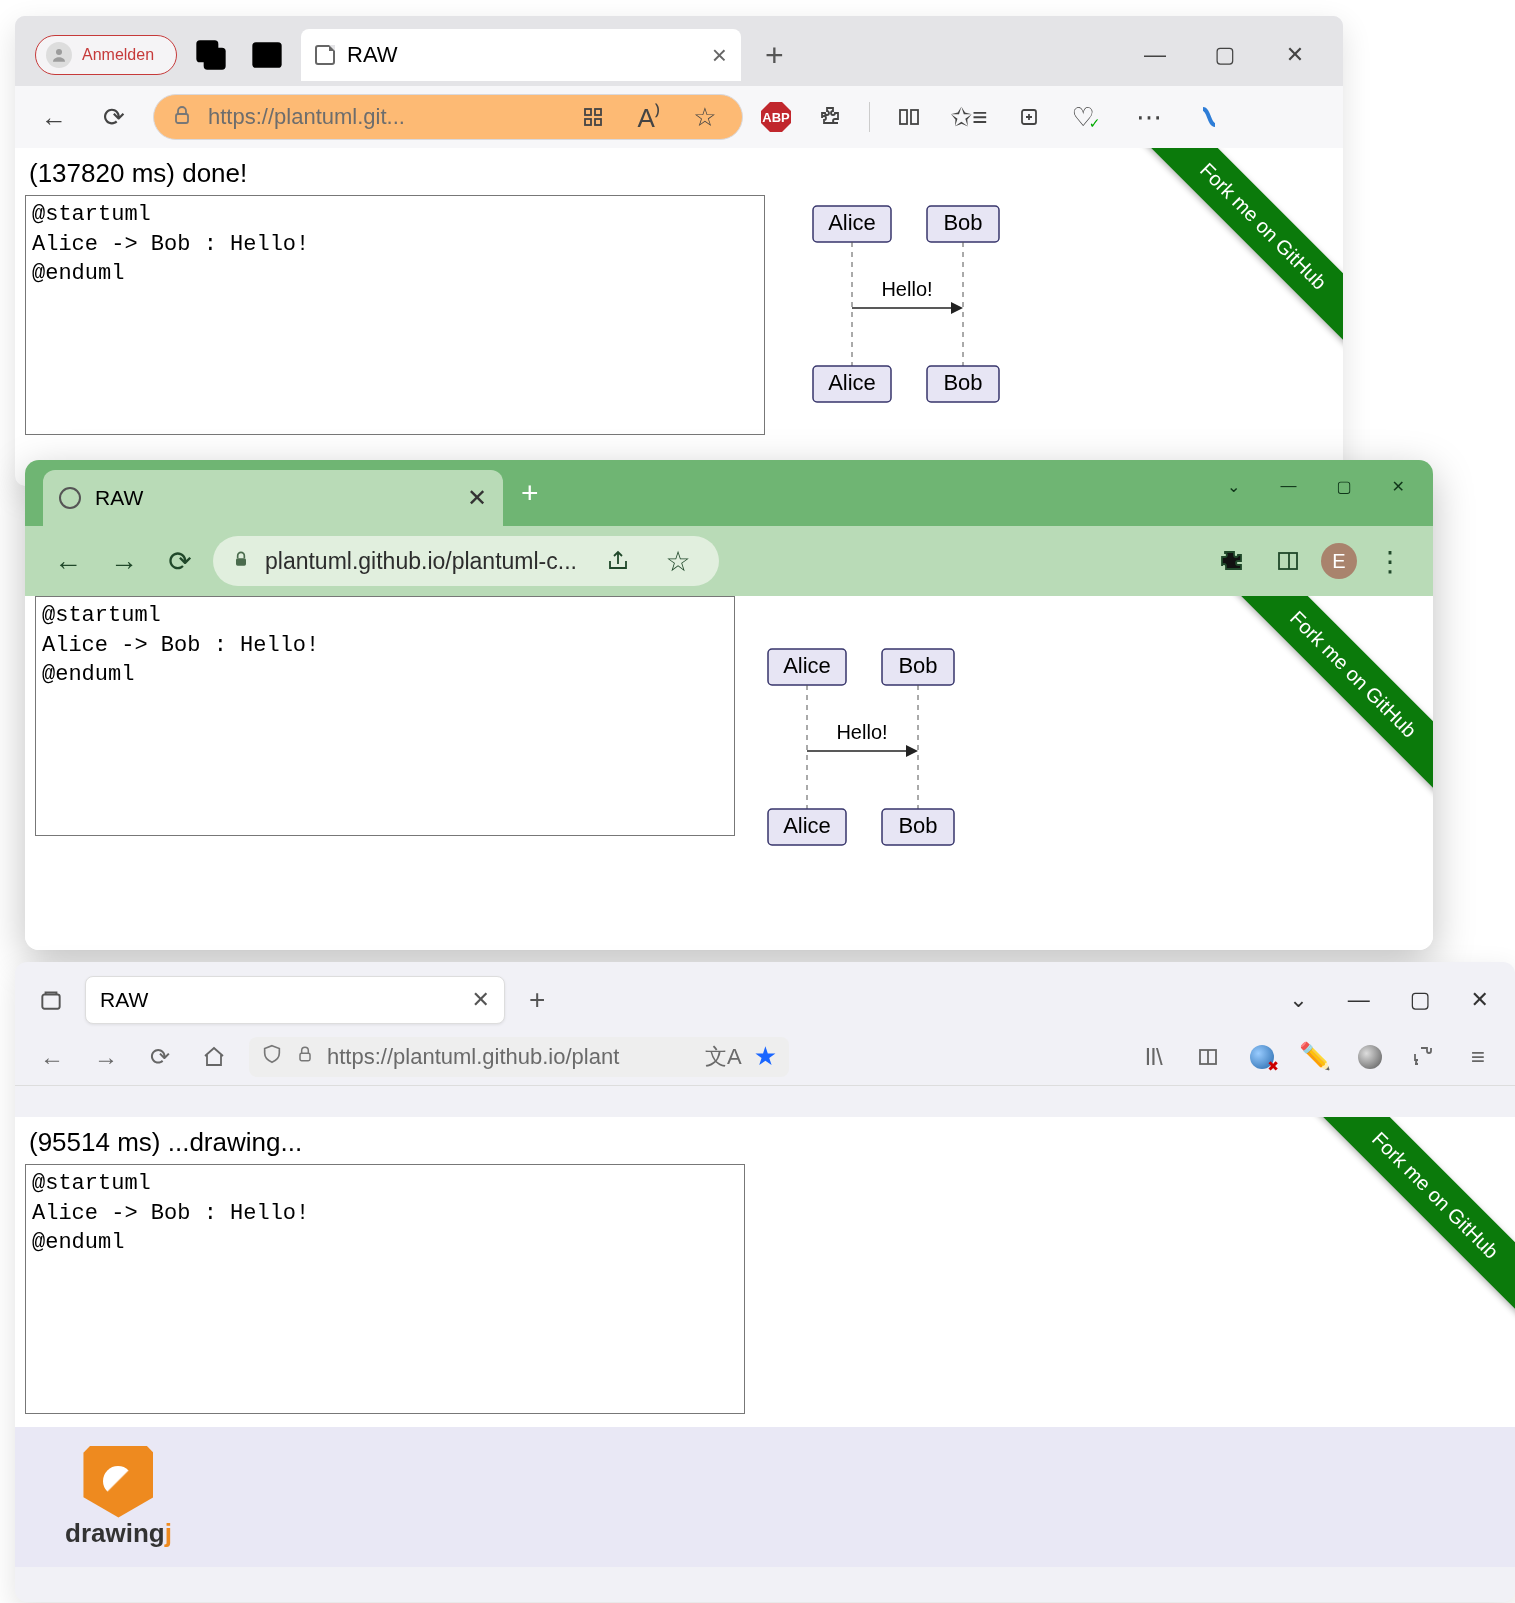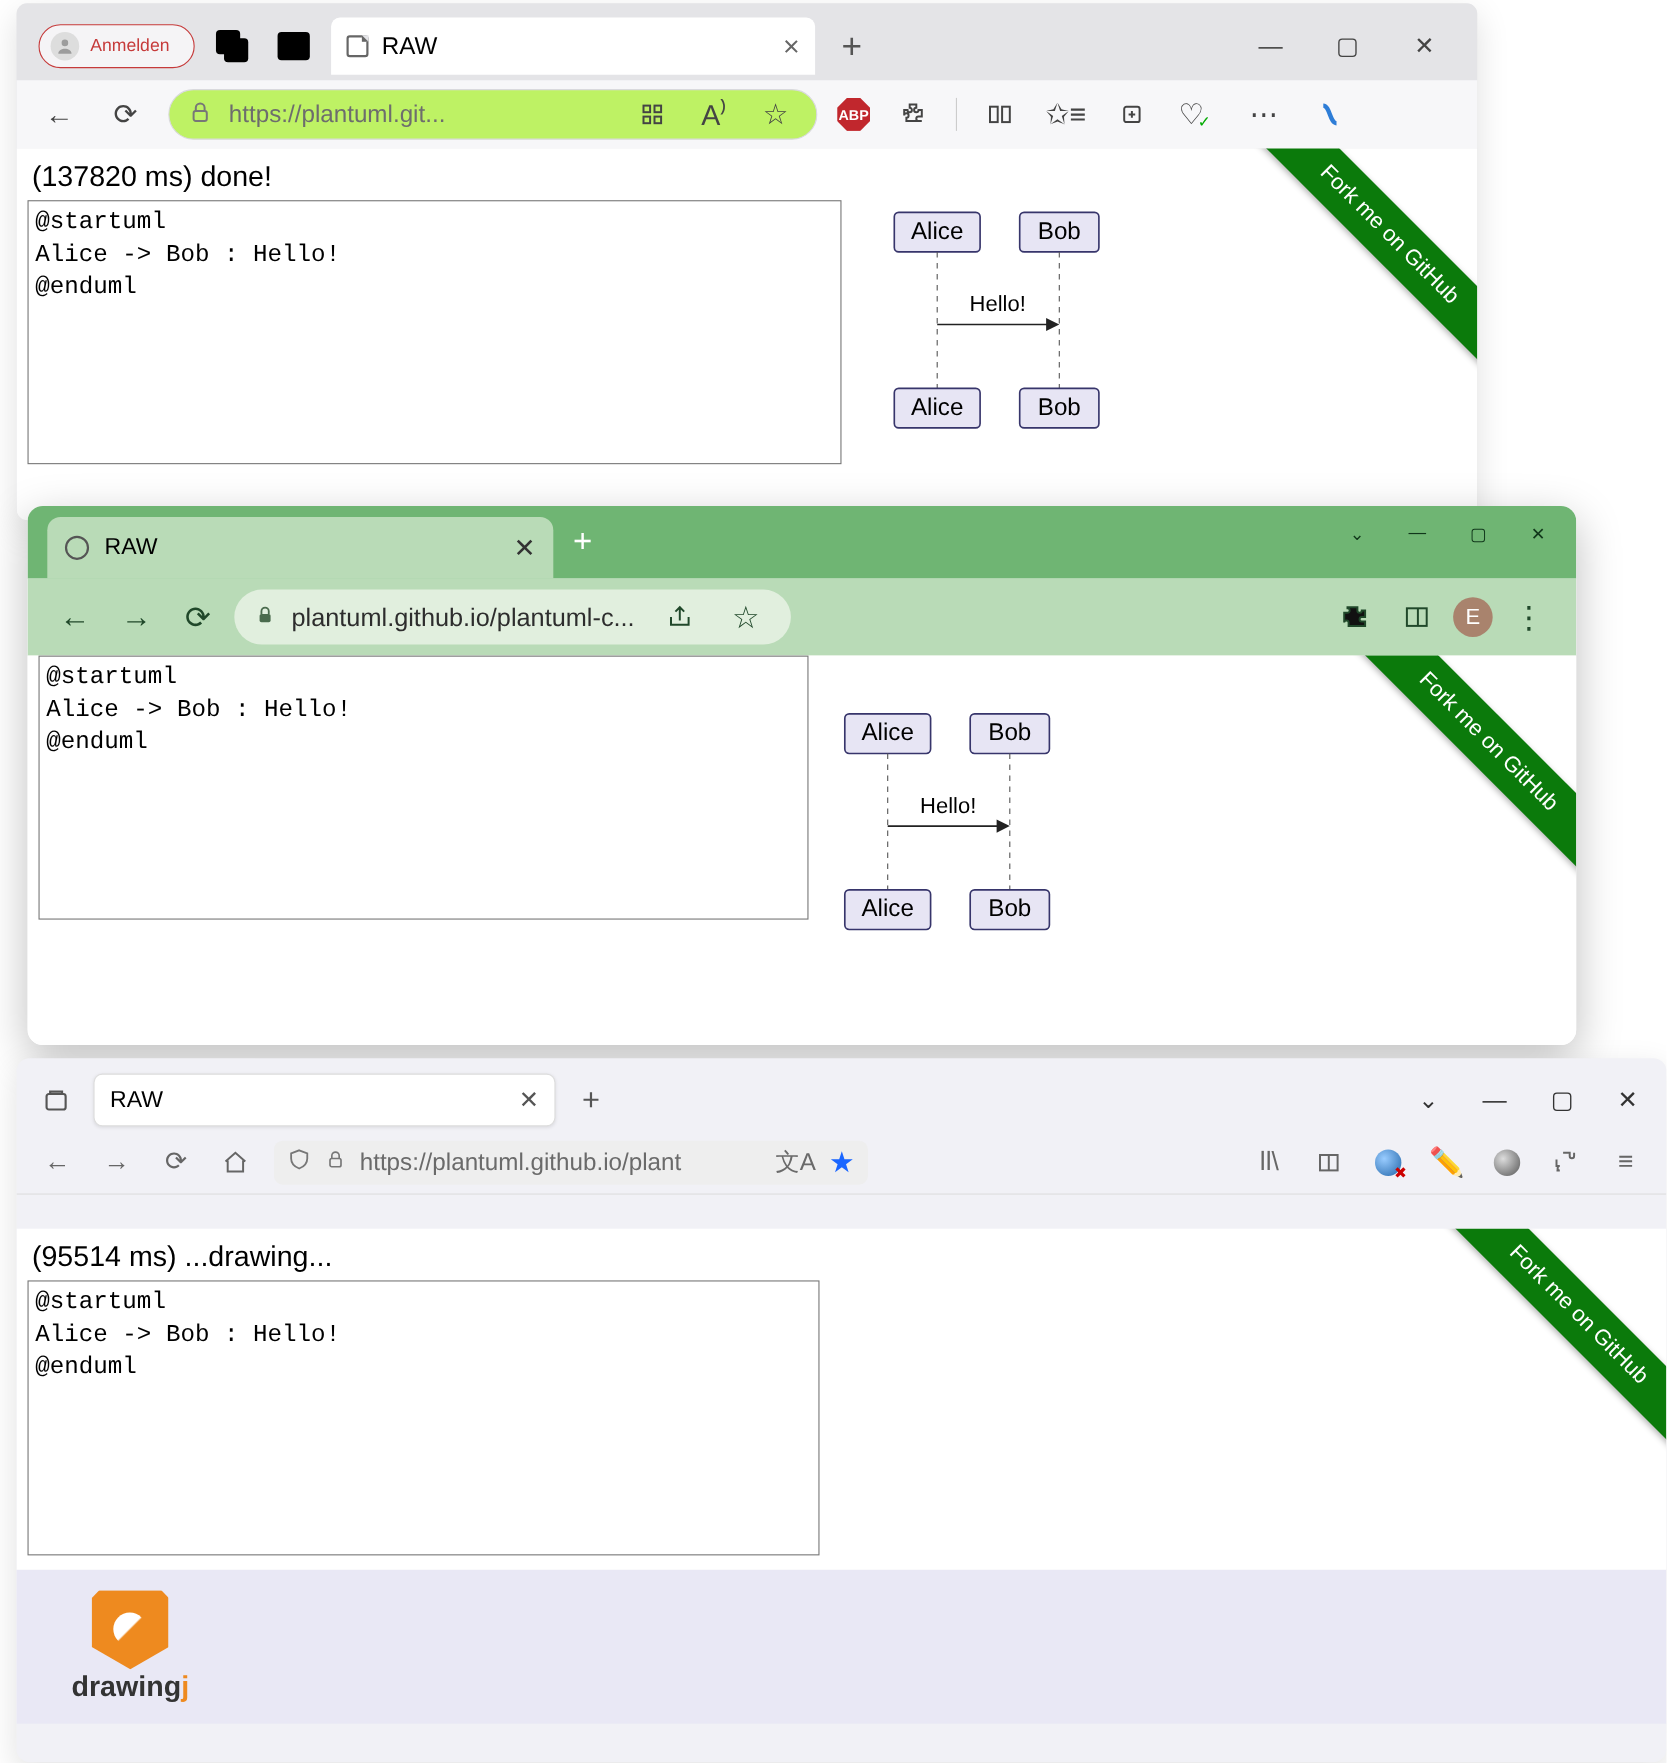--- a/index.html
+++ b/index.html
@@ -1,35 +1,35 @@
 <!DOCTYPE html>
 <html><head>
 <meta charset="utf-8">
 <style>
   * { box-sizing: border-box; margin: 0; padding: 0; }
   body { background: #fff; font-family: "Segoe UI", Arial, sans-serif; width: 1515px; height: 1603px; position: relative; overflow: hidden; }
   .win { position: absolute; background: #fff; box-shadow: 0 10px 30px rgba(0,0,0,.12); border-radius: 10px; overflow: hidden; }
 
   
-  #w1 { left: 15px; top: 3px; width: 1328px; height: 470px; background:#e9e9ec; }
+  #w1 { left: 15px; top: 16px; width: 1328px; height: 470px; background:#e9e9ec; }
   #w1 .tabstrip { height: 70px; display:flex; align-items:center; padding: 8px 10px 0 20px; gap:12px; background:#e4e4e7;}
   #w1 .login-pill { display:flex; align-items:center; gap:10px; border:1.5px solid #c63a3a; color:#c63a3a; border-radius:26px; padding:6px 22px 6px 10px; background:#f5f4f6;}
   #w1 .login-pill .avatar{width:26px;height:26px;border-radius:50%;background:#ddd;display:inline-flex;align-items:center;justify-content:center;}
   #w1 .login-pill .avatar svg{width:18px;height:18px;fill:#9c9c9c;}
   #w1 .tabstrip .gicon{width:44px;height:44px;display:flex;align-items:center;justify-content:center;color:#555;border-radius:6px;font-size:22px;}
   #w1 .tab { background:#fff;border-radius:8px 8px 0 0; padding:10px 14px; display:flex;align-items:center;gap:12px; min-width:440px; height:52px;}
   #w1 .tab .pg{width:20px;height:20px;border:2px solid #666;border-radius:3px;position:relative;}
   #w1 .tab .pg::after{content:"";position:absolute;top:-2px;right:-2px;border-top:6px solid #e4e4e7;border-left:6px solid #666;}
   #w1 .tab .x{margin-left:auto;font-size:26px;color:#666;}
   #w1 .tabstrip .plus{font-size:32px;color:#555;padding:6px 12px;}
   #w1 .wc{margin-left:auto;display:flex;gap:30px;padding-right:18px;color:#444;}
   #w1 .wc span{width:40px;text-align:center;font-size:22px;}
   #w1 .tbar{height:62px;background:#f7f7f9;display:flex;align-items:center;gap:18px;padding:0 18px;}
   #w1 .tbar .ib{width:42px;height:42px;display:flex;align-items:center;justify-content:center;color:#444;font-size:26px;}
-  #w1 .addr{flex:0 0 590px;background:#bef264;border:1px solid #d9d9dd;border-radius:26px;height:46px;display:flex;align-items:center;gap:14px;padding:0 16px;}
+  #w1 .addr{flex:0 0 590px;background:#fdba74;border:1px solid #d9d9dd;border-radius:26px;height:46px;display:flex;align-items:center;gap:14px;padding:0 16px;}
   #w1 .addr .lock{color:#777;}
   #w1 .addr .url{color:#6d6d6d;font-size:22px;white-space:nowrap;overflow:hidden;text-overflow:ellipsis;}
   #w1 .tbar .abp{background:#c1272d;color:#fff;font-weight:bold;font-size:13px;width:30px;height:30px;display:flex;align-items:center;justify-content:center;clip-path:polygon(30% 0,70% 0,100% 30%,100% 70%,70% 100%,30% 100%,0 70%,0 30%);}
   #w1 .tbar .sep{width:1px;height:30px;background:#ccc;}
   #w1 .content{position:relative;background:#fff;height:calc(100% - 132px);}
   .status{font-family:Liberation Sans, sans-serif;font-size:26px;padding:10px 14px 6px;}
   .codebox{border:1px solid #777;font-family:"Courier New",monospace;font-size:22px;line-height:1.35;padding:4px 6px;white-space:pre;margin-left:10px;}
   #w1 .codebox{width:740px;height:240px;}
   #w1 .diag{position:absolute;left:790px;top:50px;}
   .fork{position:absolute;top:0;right:0;width:230px;height:230px;overflow:hidden;}

